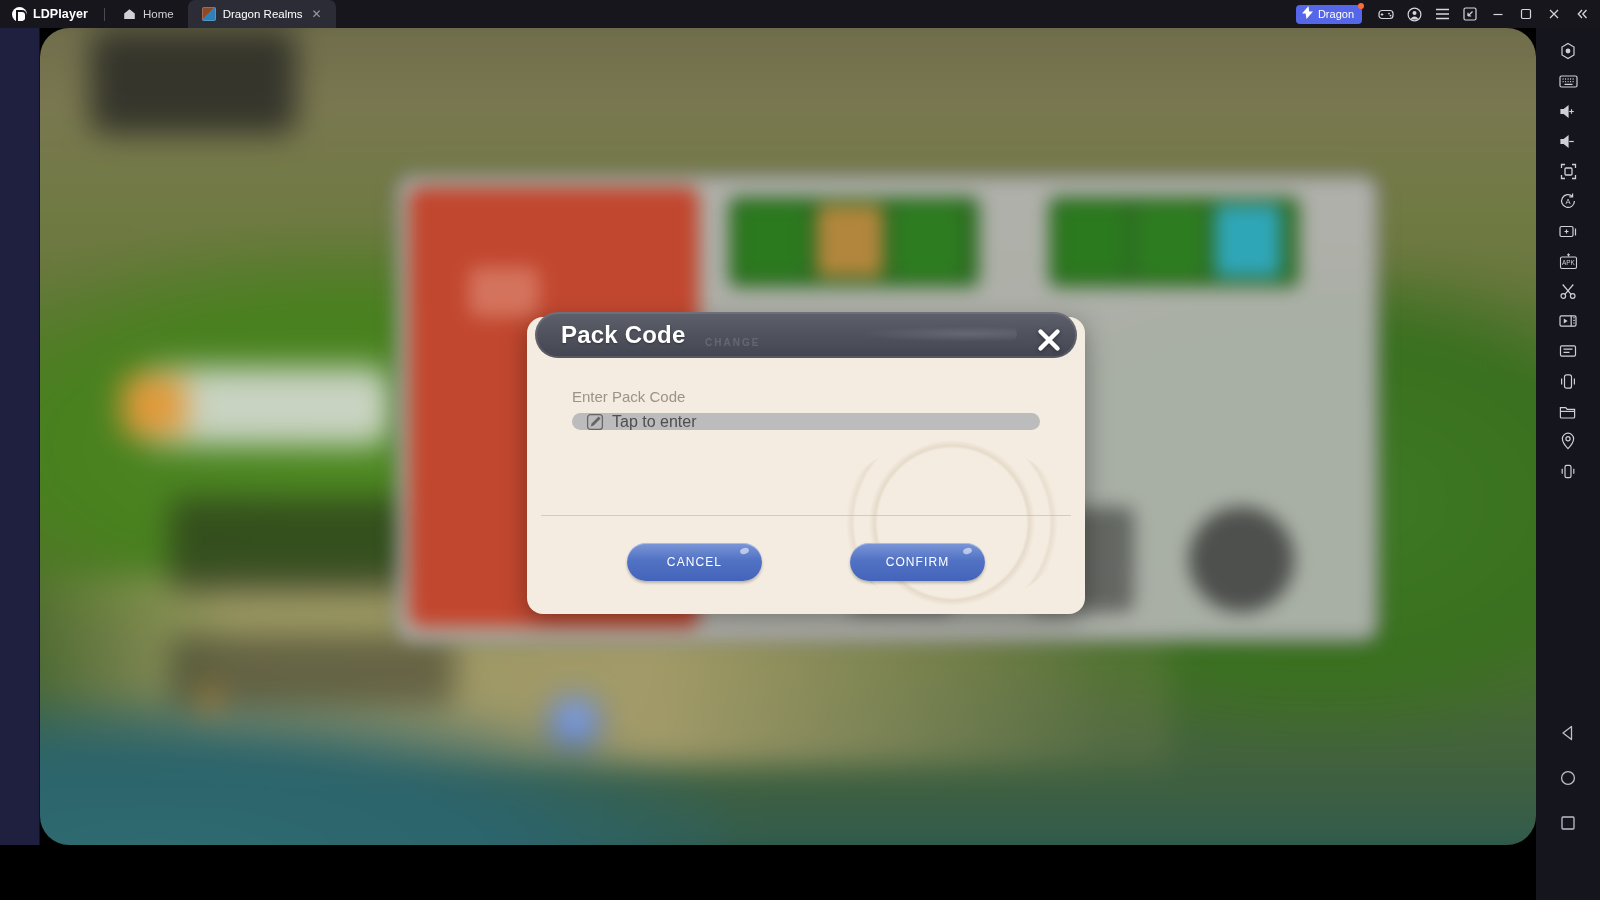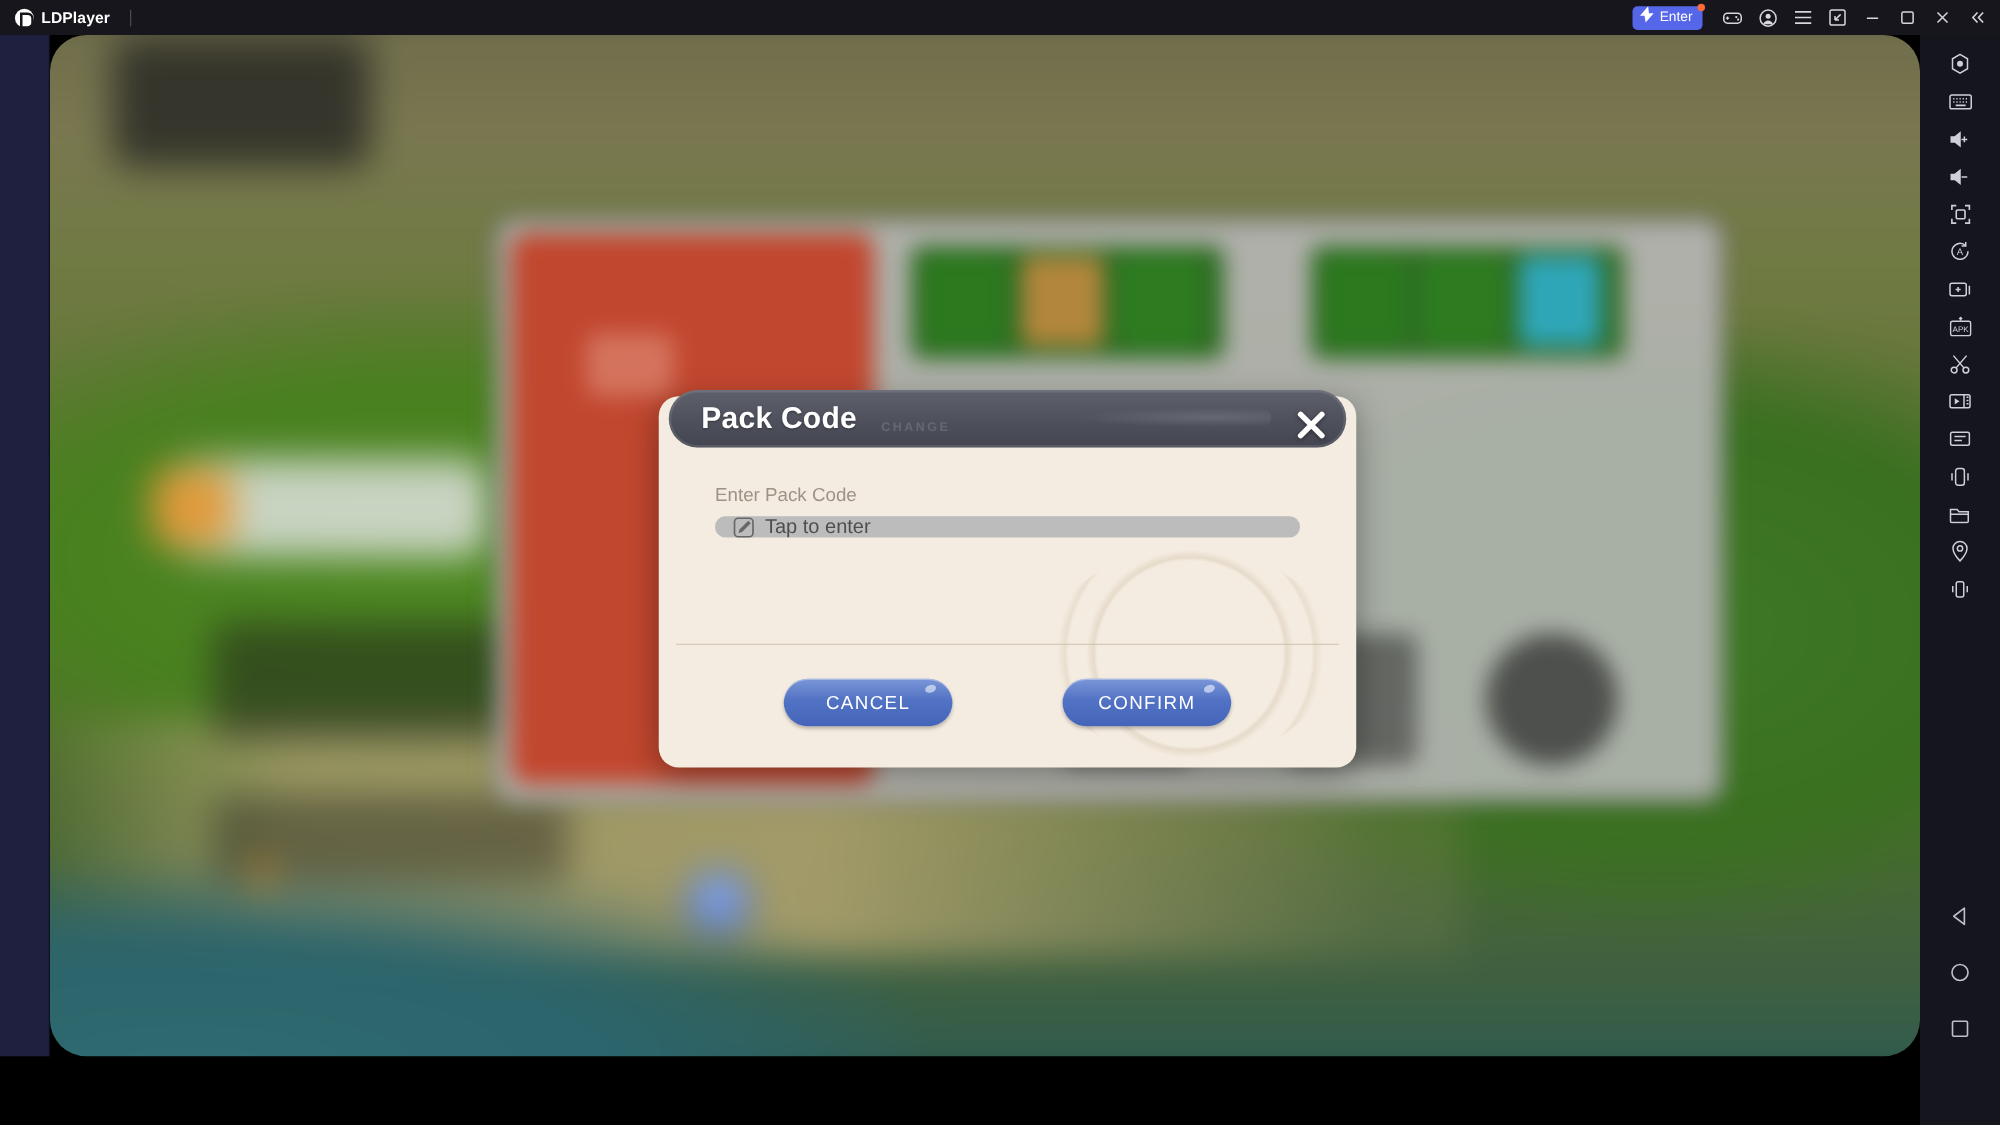--- a/index.html
+++ b/index.html
@@ -224,21 +224,21 @@
     background: linear-gradient(180deg, #7b97d8 0%, #5272c4 45%, #4464ba 100%);
     box-shadow: 0 2px 3px rgba(0,0,0,.25), inset 0 1px 0 rgba(255,255,255,.35);
     display: flex; align-items: center; justify-content: center;
     position: relative; border: none;
     font-family: "Liberation Sans", sans-serif;
   }
   .btn::after{
     content:""; position:absolute; right: 13px; top: 5px; width: 9px; height: 6px;
     border-radius: 50%; background: rgba(255,255,255,.55); transform: rotate(-20deg);
   }
-  .btn-label { color: #ffffff; font-size: 15px; letter-spacing: 1.1px; }
+  .btn-label { color: #ffffff; font-size: 12px; letter-spacing: 1.1px; }
 
   
   .rt-icons { position: absolute; left: 0; top: 0; width: 64px; padding-top: 8px; }
   .rt-icon {
     width: 64px; height: 30px; display: flex; align-items: center; justify-content: center;
     color: #cfcfd8;
   }
   .rt-icon svg { display: block; }
   .rt-nav { position: absolute; left: 0; bottom: 55px; width: 64px; }
   .rt-nav .rt-icon { height: 45px; }
@@ -249,30 +249,45 @@
 <div id="app">
 
   <div class="titlebar">
 
     <div class="brand">
       <div class="brand-logo"></div>
       <div class="brand-text">LDPlayer</div>
     </div>
     <div class="brand-sep"></div>
 
+    <div class="tabs">
+      <div class="tab home">
+        <span class="tab-home-icon">
+          <svg width="13" height="12" viewBox="0 0 13 12" fill="none">
+            <path d="M1.2 5.4 6.5 1.2l5.3 4.2V11H1.2z" fill="#d0d0d8"></path>
+          </svg>
+        </span>
+        <span>Home</span>
+      </div>
+      <div class="tab active">
+        <span class="tab-app-icon"></span>
+        <span>Dragon Realms</span>
+        <span class="tab-close">✕</span>
+      </div>
+    </div>
 
     <div class="tb-right">
 
       <div class="remote-btn">
         <span>
           <svg width="11" height="13" viewBox="0 0 11 13">
               <path d="M6.5 0 0 7.5h3.6L4.5 13 11 5.5H7.2z" fill="#fff"></path>
             </svg>
         </span>
-        <span class="remote-label">Enter</span>
+        <span class="remote-label">Dragon</span>
         <span class="dot"></span>
       </div>
 
       <div class="tb-icon">
         <svg width="16" height="13" viewBox="0 0 16 13" fill="none" stroke="currentColor" stroke-width="1.2">
           <rect x="1" y="2.5" width="14" height="8" rx="3"></rect>
           <path d="M4 5.2v2.6M2.7 6.5h2.6" stroke-width="1.1"></path>
           <circle cx="11" cy="5.6" r=".9" fill="currentColor" stroke="none"></circle>
           <circle cx="12.5" cy="7.6" r=".9" fill="currentColor" stroke="none"></circle>
         </svg>

